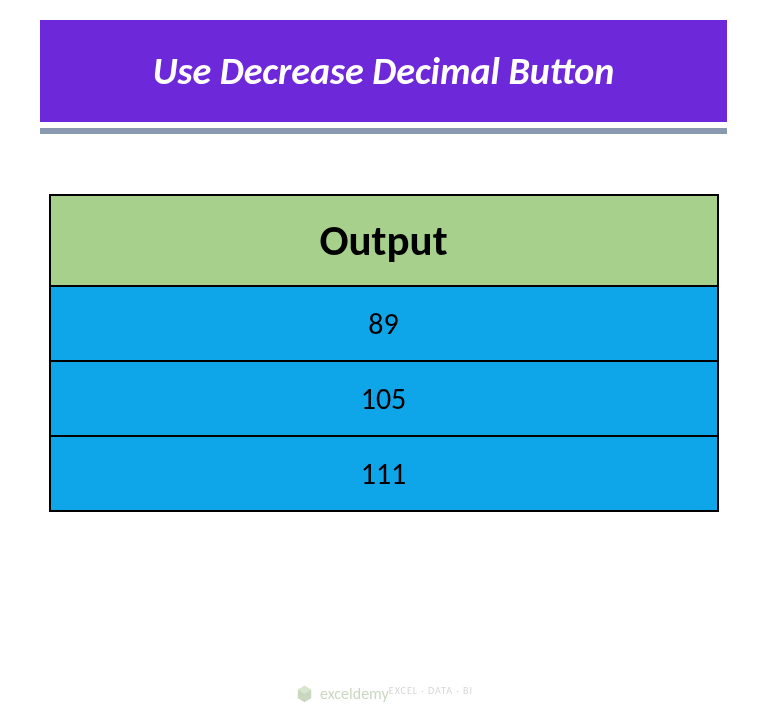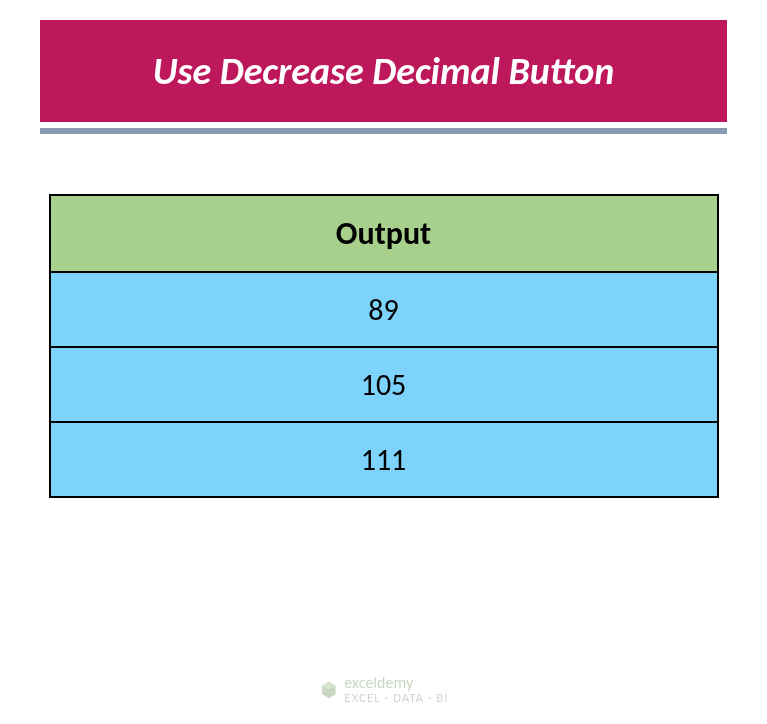--- a/index.html
+++ b/index.html
@@ -9,80 +9,80 @@
     }
     body {
       width: 767px;
       height: 724px;
       background: #ffffff;
       font-family: Calibri, Arial, sans-serif;
       position: relative;
       padding: 20px 30px;
     }
     .title-banner {
-      background: #be185d;
+      background: #6d28d9;
       color: #ffffff;
       font-size: 38px;
       font-weight: bold;
       font-style: italic;
       text-align: center;
       padding: 28px 40px;
       margin: 0 10px 6px 10px;
     }
     .title-underline {
       height: 6px;
       background: #8899b0;
       margin: 0 10px 60px 10px;
     }
     .data-table {
       width: 670px;
       margin: 0 auto;
       border-collapse: collapse;
     }
     .data-table th {
       background: #a8d08d;
-      font-size: 32px;
+      font-size: 43px;
       font-weight: bold;
       text-align: center;
       padding: 18px 0;
       border: 2px solid #000000;
     }
     .data-table td {
       font-size: 30px;
       text-align: center;
       padding: 18px 0;
       border: 2px solid #000000;
-      background: #7dd3fc;
+      background: #0ea5e9;
     }
     .watermark {
       position: absolute;
       bottom: 20px;
       left: 50%;
       transform: translateX(-50%);
       display: flex;
       align-items: center;
       gap: 6px;
       opacity: 0.35;
     }
     .watermark-icon {
       width: 20px;
       height: 20px;
     }
     .watermark-text {
       display: flex;
-      flex-direction: column;
+      flex-direction: row;
       line-height: 1;
     }
     .watermark-main {
       font-size: 16px;
       color: #6b8e4e;
       font-weight: 500;
     }
     .watermark-sub {
-      font-size: 13px;
+      font-size: 10px;
       color: #888888;
       letter-spacing: 1px;
     }
   </style>
 </head>
 <body>
 
 <div class="title-banner">Use Decrease Decimal Button</div>
 <div class="title-underline"></div>
 

